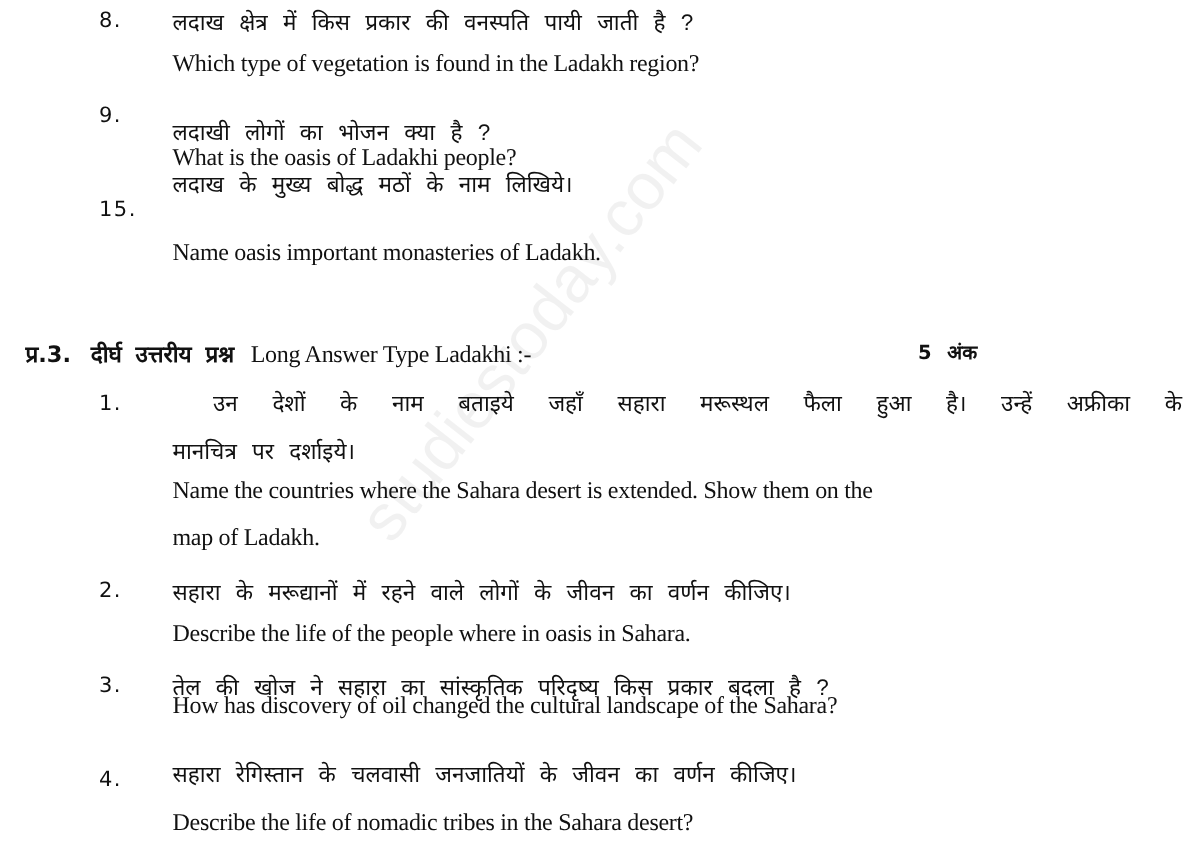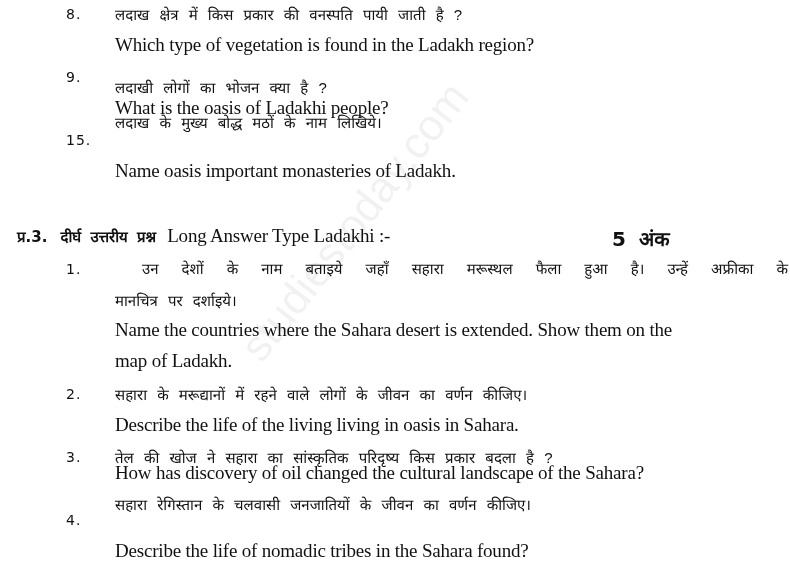--- a/index.html
+++ b/index.html
@@ -12,28 +12,28 @@
     position: absolute; white-space: nowrap;
   }
   .num {
     position: absolute; left: 66px;
     font-family: "DejaVu Sans", sans-serif; font-size: 14px; letter-spacing: 1px;
   }
   .hi {
     font-family: Liberation Sans, sans-serif; font-size: 15px; word-spacing: 6px;
   }
   .en {
-    font-family: "Liberation Serif", "DejaVu Serif", serif; font-size: 19px; letter-spacing: -0.2px;
+    font-family: "Liberation Serif", "DejaVu Serif", serif; font-size: 16px; letter-spacing: -0.2px;
   }
   .t { left: 115px; }
   .justify { width: 646px; text-align-last: justify; text-align: justify; margin-left: 27px; }
   .section-head { position: absolute; left: 17px; top: 225px; white-space: nowrap; }
   .section-head .lbl { font-family: "DejaVu Sans", sans-serif; font-size: 15px; font-weight: bold; }
   .section-head .en { margin-left: 6px; }
-  .marks { position: absolute; left: 612px; top: 225px; font-family: "DejaVu Sans", sans-serif; font-size: 20px; font-weight: bold; word-spacing: 6px; }
+  .marks { position: absolute; left: 612px; top: 225px; font-family: "DejaVu Sans", sans-serif; font-size: 13px; font-weight: bold; word-spacing: 6px; }
   .watermark {
     position: absolute; left: 250px; top: 330px;
     transform: rotate(-52deg); transform-origin: left center;
     font-family: "Liberation Sans", sans-serif; font-size: 44px; color: #000;
     opacity: 0.05; white-space: nowrap; pointer-events: none;
   }
 </style>
 </head>
 <body>
 
@@ -68,26 +68,26 @@
   <span class="num" style="top:261px">1.</span>
   <span class="line hi t justify" style="top:258px">उन देशों के नाम बताइये जहाँ सहारा मरूस्थल फैला हुआ है। उन्हें अफ्रीका के</span>
   <span class="line hi t" style="top:290px">मानचित्र पर दर्शाइये।</span>
   <span class="line en t" style="top:319px">Name the countries where the Sahara desert is extended. Show them on the</span>
   <span class="line en t" style="top:350px">map of Ladakh.</span>
 </div>
 
 <div>
   <span class="num" style="top:386px">2.</span>
   <span class="line hi t" style="top:384px">सहारा के मरूद्यानों में रहने वाले लोगों के जीवन का वर्णन कीजिए।</span>
-  <span class="line en t" style="top:414px">Describe the life of the living living in oasis in Sahara.</span>
+  <span class="line en t" style="top:414px">Describe the life of the people where in oasis in Sahara.</span>
 </div>
 
 <div>
   <span class="num" style="top:449px">3.</span>
   <span class="line hi t" style="top:447px">तेल की खोज ने सहारा का सांस्कृतिक परिदृष्य किस प्रकार बदला है ?</span>
   <span class="line en t" style="top:462px">How has discovery of oil changed the cultural landscape of the Sahara?</span>
 </div>
 
 <div>
   <span class="num" style="top:512px">4.</span>
-  <span class="line hi t" style="top:494px">सहारा रेगिस्तान के चलवासी जनजातियों के जीवन का वर्णन कीजिए।</span>
-  <span class="line en t" style="top:540px">Describe the life of nomadic tribes in the Sahara found?</span>
+  <span class="line hi t" style="top:505px">सहारा रेगिस्तान के चलवासी जनजातियों के जीवन का वर्णन कीजिए।</span>
+  <span class="line en t" style="top:540px">Describe the life of nomadic tribes in the Sahara desert?</span>
 </div>
 
 </body></html>

